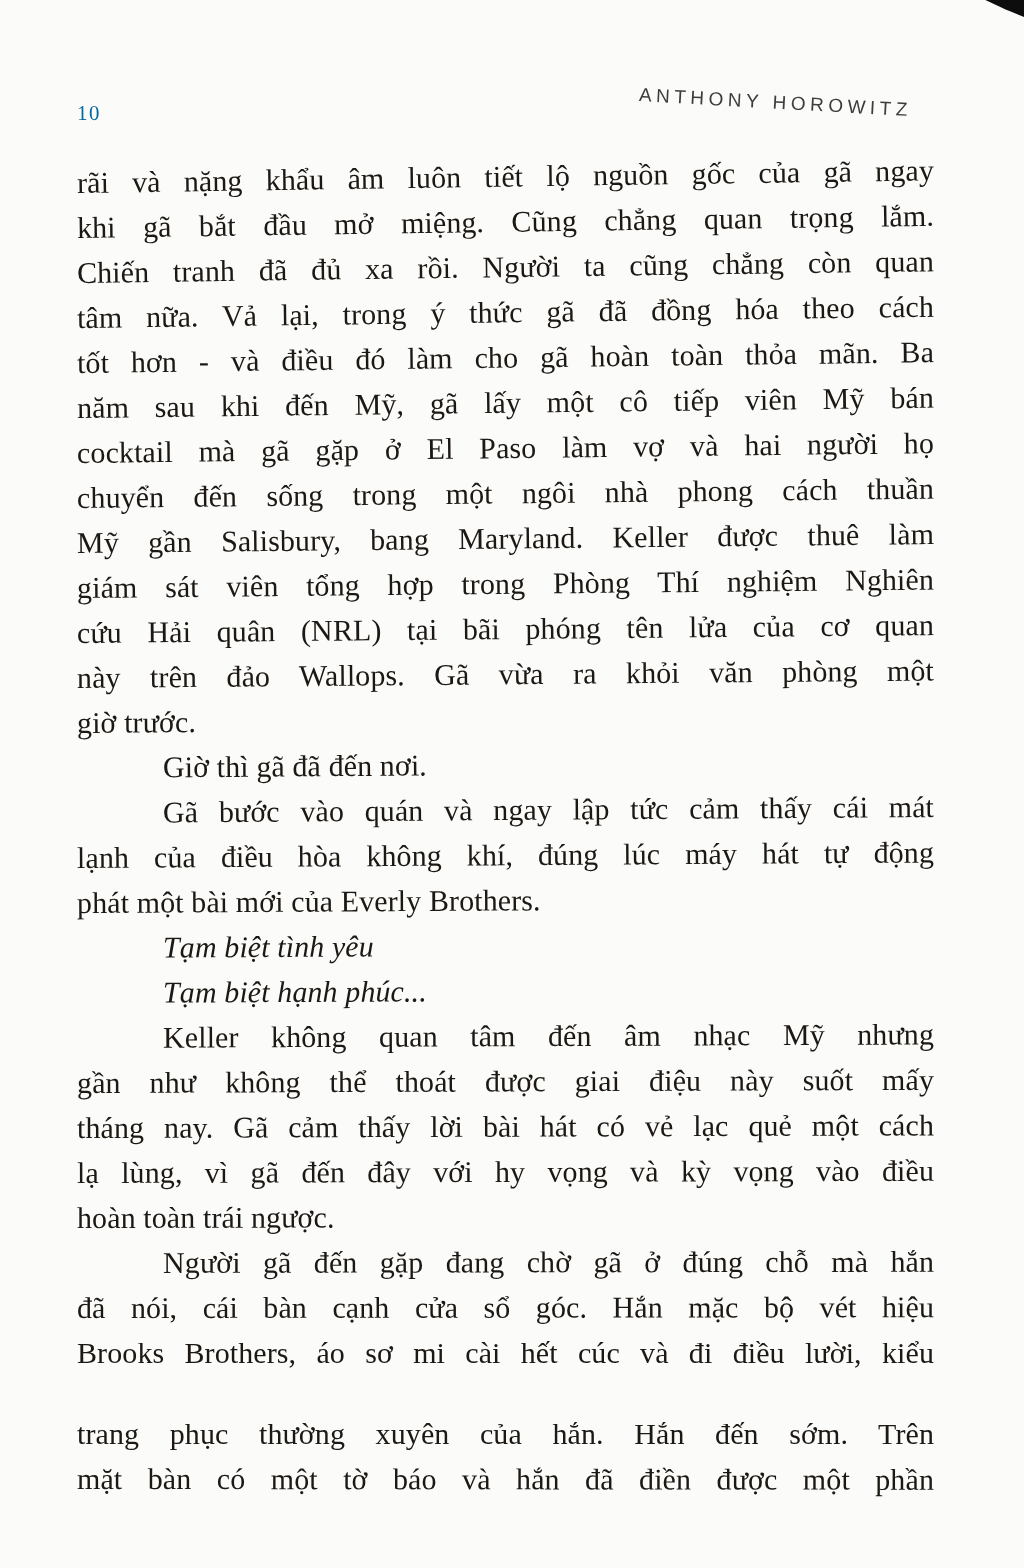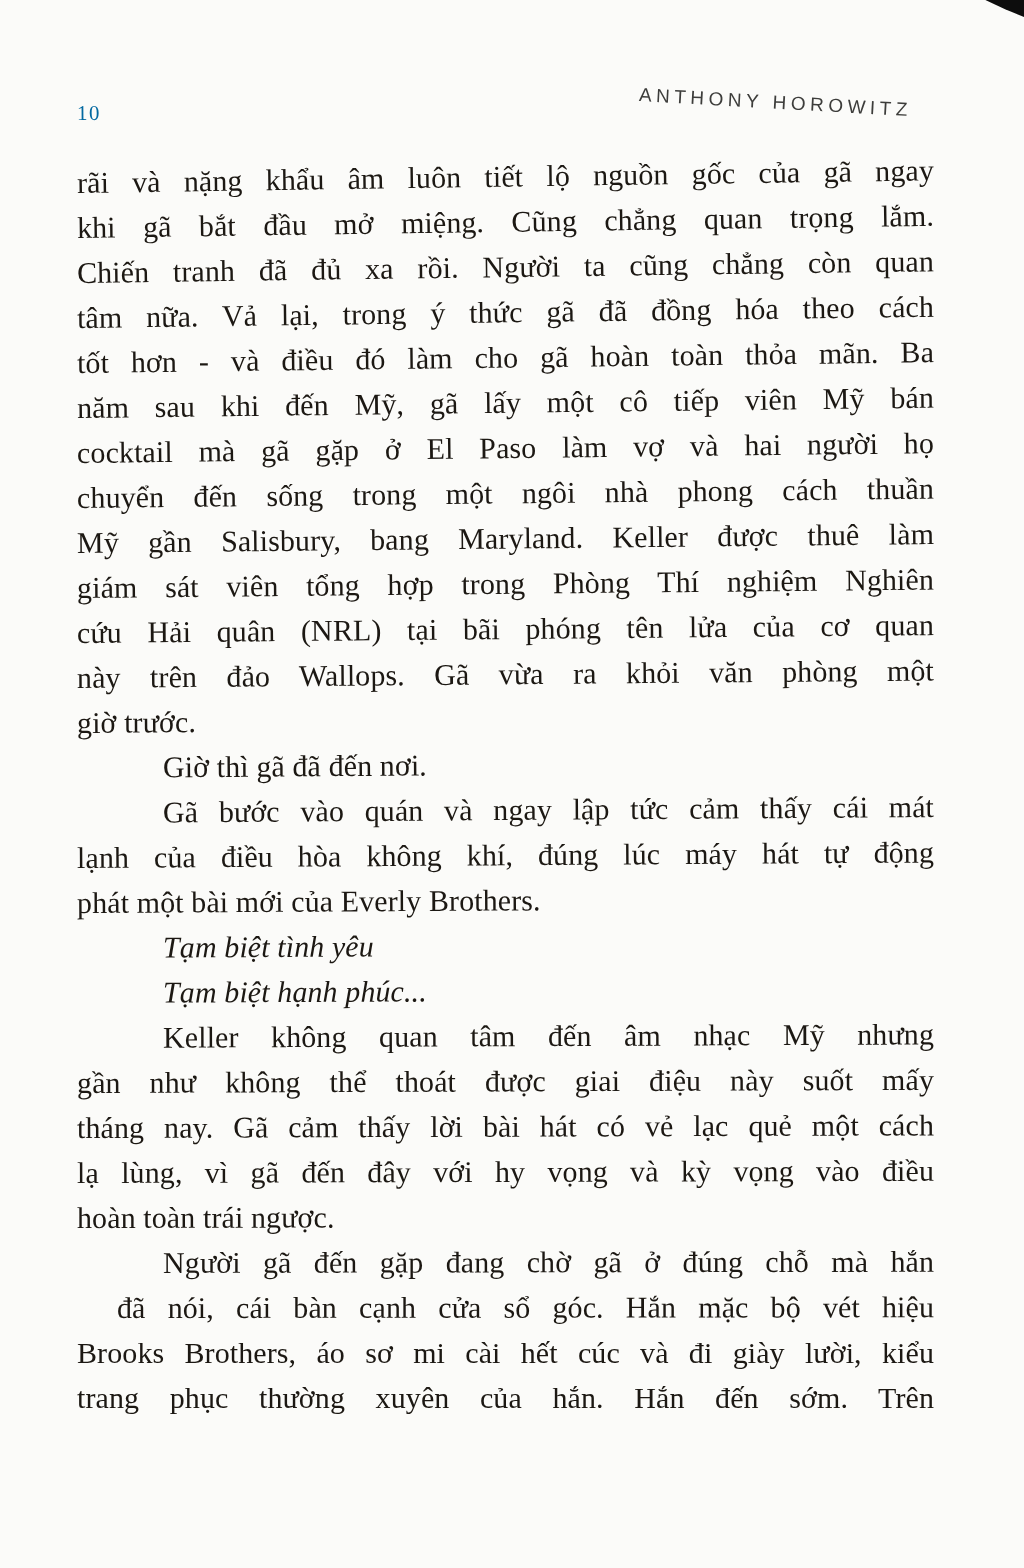--- a/index.html
+++ b/index.html
@@ -114,18 +114,19 @@
       <div class="line justify" style="transform: rotate(-0.37deg);">lạnh của điều hòa không khí, đúng lúc máy hát tự động</div>
       <div class="line" style="transform: rotate(-0.338deg);">phát một bài mới của Everly Brothers.</div>
       <div class="line indent italic" style="transform: rotate(-0.306deg);">Tạm biệt tình yêu</div>
       <div class="line indent italic" style="transform: rotate(-0.274deg);">Tạm biệt hạnh phúc...</div>
       <div class="line justify indent" style="transform: rotate(-0.242deg);">Keller không quan tâm đến âm nhạc Mỹ nhưng</div>
       <div class="line justify" style="transform: rotate(-0.21deg);">gần như không thể thoát được giai điệu này suốt mấy</div>
       <div class="line justify" style="transform: rotate(-0.178deg);">tháng nay. Gã cảm thấy lời bài hát có vẻ lạc quẻ một cách</div>
       <div class="line justify" style="transform: rotate(-0.146deg);">lạ lùng, vì gã đến đây với hy vọng và kỳ vọng vào điều</div>
       <div class="line" style="transform: rotate(-0.114deg);">hoàn toàn trái ngược.</div>
       <div class="line justify indent" style="transform: rotate(-0.082deg);">Người gã đến gặp đang chờ gã ở đúng chỗ mà hắn</div>
-      <div class="line justify" style="transform: rotate(-0.05deg); margin-left: 40px;">đã nói, cái bàn cạnh cửa sổ góc. Hắn mặc bộ vét hiệu</div>
-      <div class="line justify" style="transform: rotate(-0.018deg);">Brooks Brothers, áo sơ mi cài hết cúc và đi giày lười, kiểu</div>
-      <div class="line justify" style="transform: rotate(0.014deg);">trang phục thường xuyên của hắn. Hắn đến sớm. Trên</div>
+      <div class="line justify" style="transform: rotate(-0.05deg);">đã nói, cái bàn cạnh cửa sổ góc. Hắn mặc bộ vét hiệu</div>
+      <div class="line justify" style="transform: rotate(-0.018deg);">Brooks Brothers, áo sơ mi cài hết cúc và đi điều lười, kiểu</div>
+      <div class="line justify" style="transform: rotate(0.014deg); margin-top: 36px;">trang phục thường xuyên của hắn. Hắn đến sớm. Trên</div>
+      <div class="line justify" style="transform: rotate(0.046deg);">mặt bàn có một tờ báo và hắn đã điền được một phần</div>
     </div>
 
 </div>
 
 </body></html>

